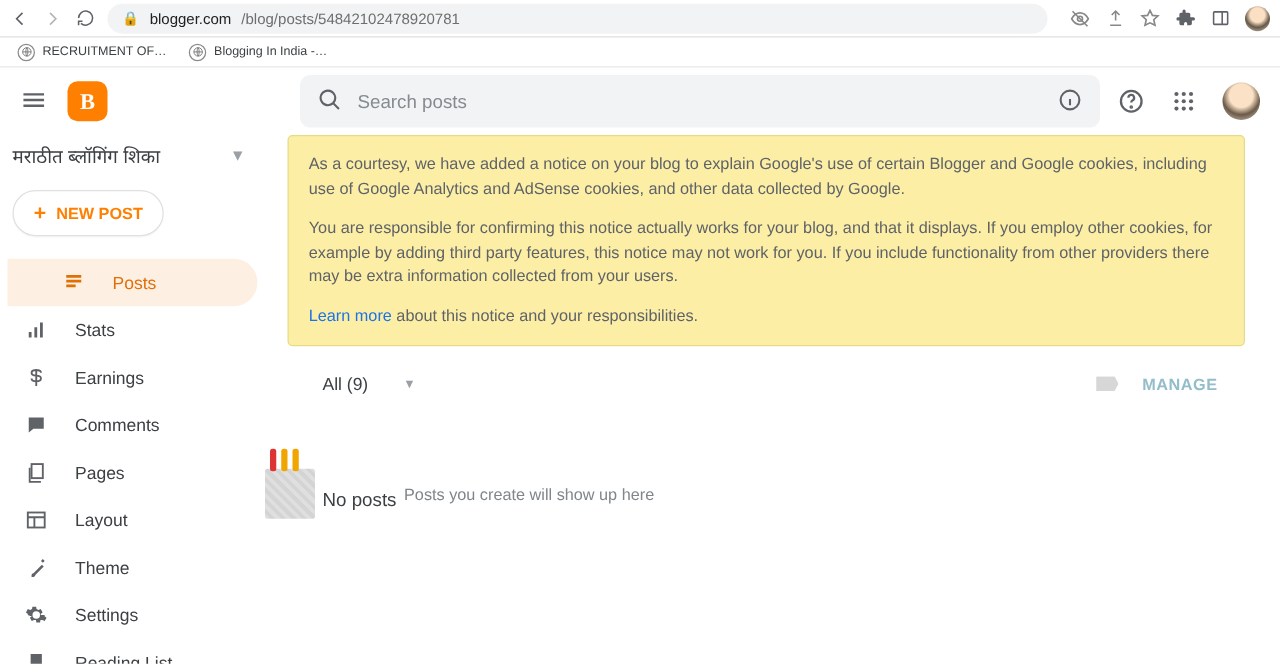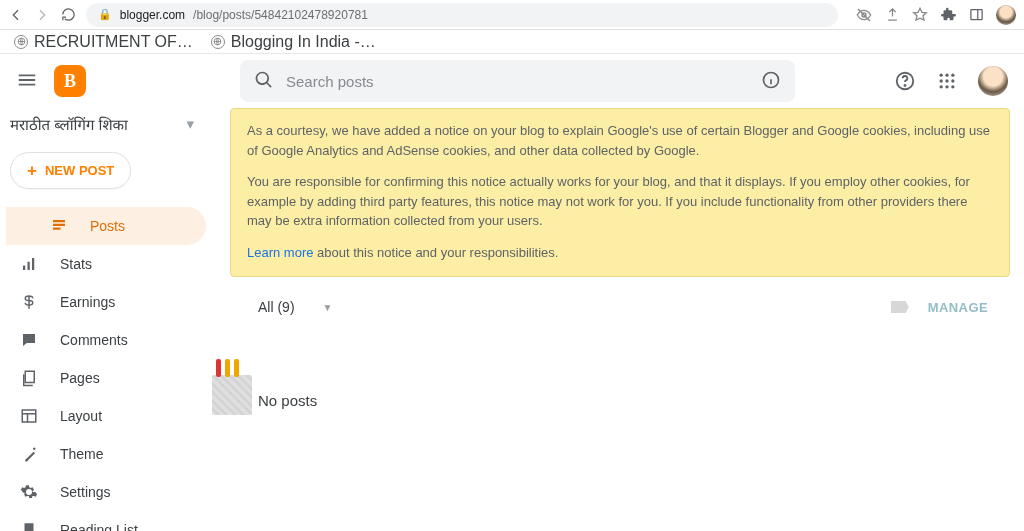--- a/index.html
+++ b/index.html
@@ -9,31 +9,31 @@
   .chrome-bar { height: 30px; background: #fff; display:flex; align-items:center; padding: 0 8px; gap: 10px; border-bottom: 1px solid #e0e0e0;}
   .chrome-bar .nav-ico { width:16px; height:16px; display:flex; align-items:center; justify-content:center; color:#5f6368; }
   .chrome-bar .nav-ico.dim { color:#b5b5b5; }
   .addr { flex:1; height:24px; background:#f1f3f4; border-radius:14px; display:flex; align-items:center; padding:0 12px; gap:8px; font-size:12px; color:#202124; }
   .addr .lock { color:#5f6368; font-size:11px; }
   .addr .path { color:#6e6e6e; }
   .chrome-right { display:flex; align-items:center; gap:12px; padding-left:8px; }
   .chrome-right .cico { width:16px; height:16px; color:#5f6368; display:flex; align-items:center; justify-content:center; }
   .avatar-sm { width:20px; height:20px; border-radius:50%; background:radial-gradient(circle at 50% 35%, #fce0c3 35%, #66594a 60%, #dcd2c5 100%); }
 
-  .bm-bar { height:24px; display:flex; align-items:center; padding:0 14px; gap:18px; font-size:16px; color:#3c4043; border-bottom:1px solid #e8e8e8;}
+  .bm-bar { height:24px; display:flex; align-items:center; padding:0 14px; gap:18px; font-size:10px; color:#3c4043; border-bottom:1px solid #e8e8e8;}
   .bm { display:flex; align-items:center; gap:6px; cursor:pointer;}
   .bm .fav { width:14px; height:14px; border:1px solid #8b8b8b; border-radius:50%; display:flex; align-items:center; justify-content:center;}
   .bm .fav svg{width:9px;height:9px;}
 
   
   .app-hdr { height:54px; display:flex; align-items:center; padding:0 16px; gap:14px; }
   .burger { width:24px; height:24px; color:#5f6368; cursor:pointer; }
   .b-logo { width:32px; height:32px; background:#ff8000; border-radius:8px; display:flex; align-items:center; justify-content:center; color:#fff; font-weight:bold; font-size:18px; font-family:Georgia,serif;}
   .srch-wrap { flex:1; display:flex; justify-content:flex-start; }
-  .srch { margin-left:140px; width:555px; height:42px; background:#f1f3f4; border-radius:8px; display:flex; align-items:center; padding:0 14px; gap:12px; }
+  .srch { margin-left:140px; width:640px; height:42px; background:#f1f3f4; border-radius:8px; display:flex; align-items:center; padding:0 14px; gap:12px; }
   .srch input { flex:1; border:none; background:transparent; font-size:15px; color:#3c4043; outline:none; }
   .srch input::placeholder{ color:#868b90; }
   .hdr-right { display:flex; align-items:center; gap:20px; margin-left:auto; }
   .hdr-ico { width:22px; height:22px; color:#5f6368; cursor:pointer; display:flex; align-items:center; justify-content:center;}
   .userpic { width:30px; height:30px; border-radius:50%; background:radial-gradient(circle at 50% 35%, #fbe1c6 38%, #6b5a48 62%, #d9d0c6 100%); }
 
   
   .app-body { display:flex; height:calc(531px - 30px - 24px - 54px); }
 
   
@@ -41,21 +41,21 @@
   .blog-sel { display:flex; align-items:center; justify-content:space-between; padding:6px 12px 12px 4px; color:#3c4043; font-size:15px; cursor:pointer;}
   .blog-sel .caret{ color:#9aa0a6; }
   .newpost { margin:6px 4px 18px 4px; display:inline-flex; align-items:center; gap:8px; border:1px solid #e0e0e0; border-radius:22px; padding:10px 16px; color:#ff8000; font-weight:bold; font-size:13px; cursor:pointer; box-shadow:0 1px 1px rgba(0,0,0,.04);}
   .newpost .plus{ font-size:17px; font-weight:bold; line-height:0; }
   .s-item { display:flex; align-items:center; gap:22px; padding:10px 14px; border-radius:0 22px 22px 0; font-size:14px; color:#3c4043; cursor:pointer;}
   .s-item.active { background:#feefe3; color:#e06f06; font-weight:500;padding-left:44px;}
   .s-item.active .sico { color:#e06f06; }
   .sico { width:18px; height:18px; color:#5f6368; display:flex; align-items:center; justify-content:center;}
 
   
-  .main { flex:1; padding-right:14px; }
+  .main { flex:1; padding-right:28px; }
   .notice { margin:0 0 8px 18px; background:#fceea5; border:1px solid #e8da86; border-radius:4px; padding:0 16px 14px 16px; color:#5f6368; font-size:13px; line-height:1.5;}
   .notice p{ margin-top:12px; }
   .notice a{ color:#1a73e8; text-decoration:none;}
 
   .filter-row { display:flex; align-items:center; padding:14px 22px 6px 46px; }
   .filter { display:flex; align-items:center; gap:28px; color:#3c4043; font-size:14px; cursor:pointer;}
   .filter .tri{ color:#9aa0a6; font-size:10px;}
   .fr-right{ margin-left:auto; display:flex; align-items:center; gap:19px; }
   .tagico{ width:18px; height:12px; background:#bdbdbd; clip-path: polygon(0 0, 82% 0, 100% 50%, 82% 100%, 0 100%); opacity:.6;}
   .manage{ color:#93bdc9; font-weight:600; letter-spacing:.4px; font-size:13px; cursor:pointer;}
@@ -303,15 +303,16 @@
 
     <div class="empty">
       <div class="cup">
         <div class="tools">
             <span class="tool t1"></span>
             <span class="tool t2"></span>
             <span class="tool t3"></span>
           </div>
       </div>
       <div class="empty-title">No posts</div>
+      <div class="empty-sub">Posts you create will show up here</div>
     </div>
   </div>
 </div>
 
 </body></html>

